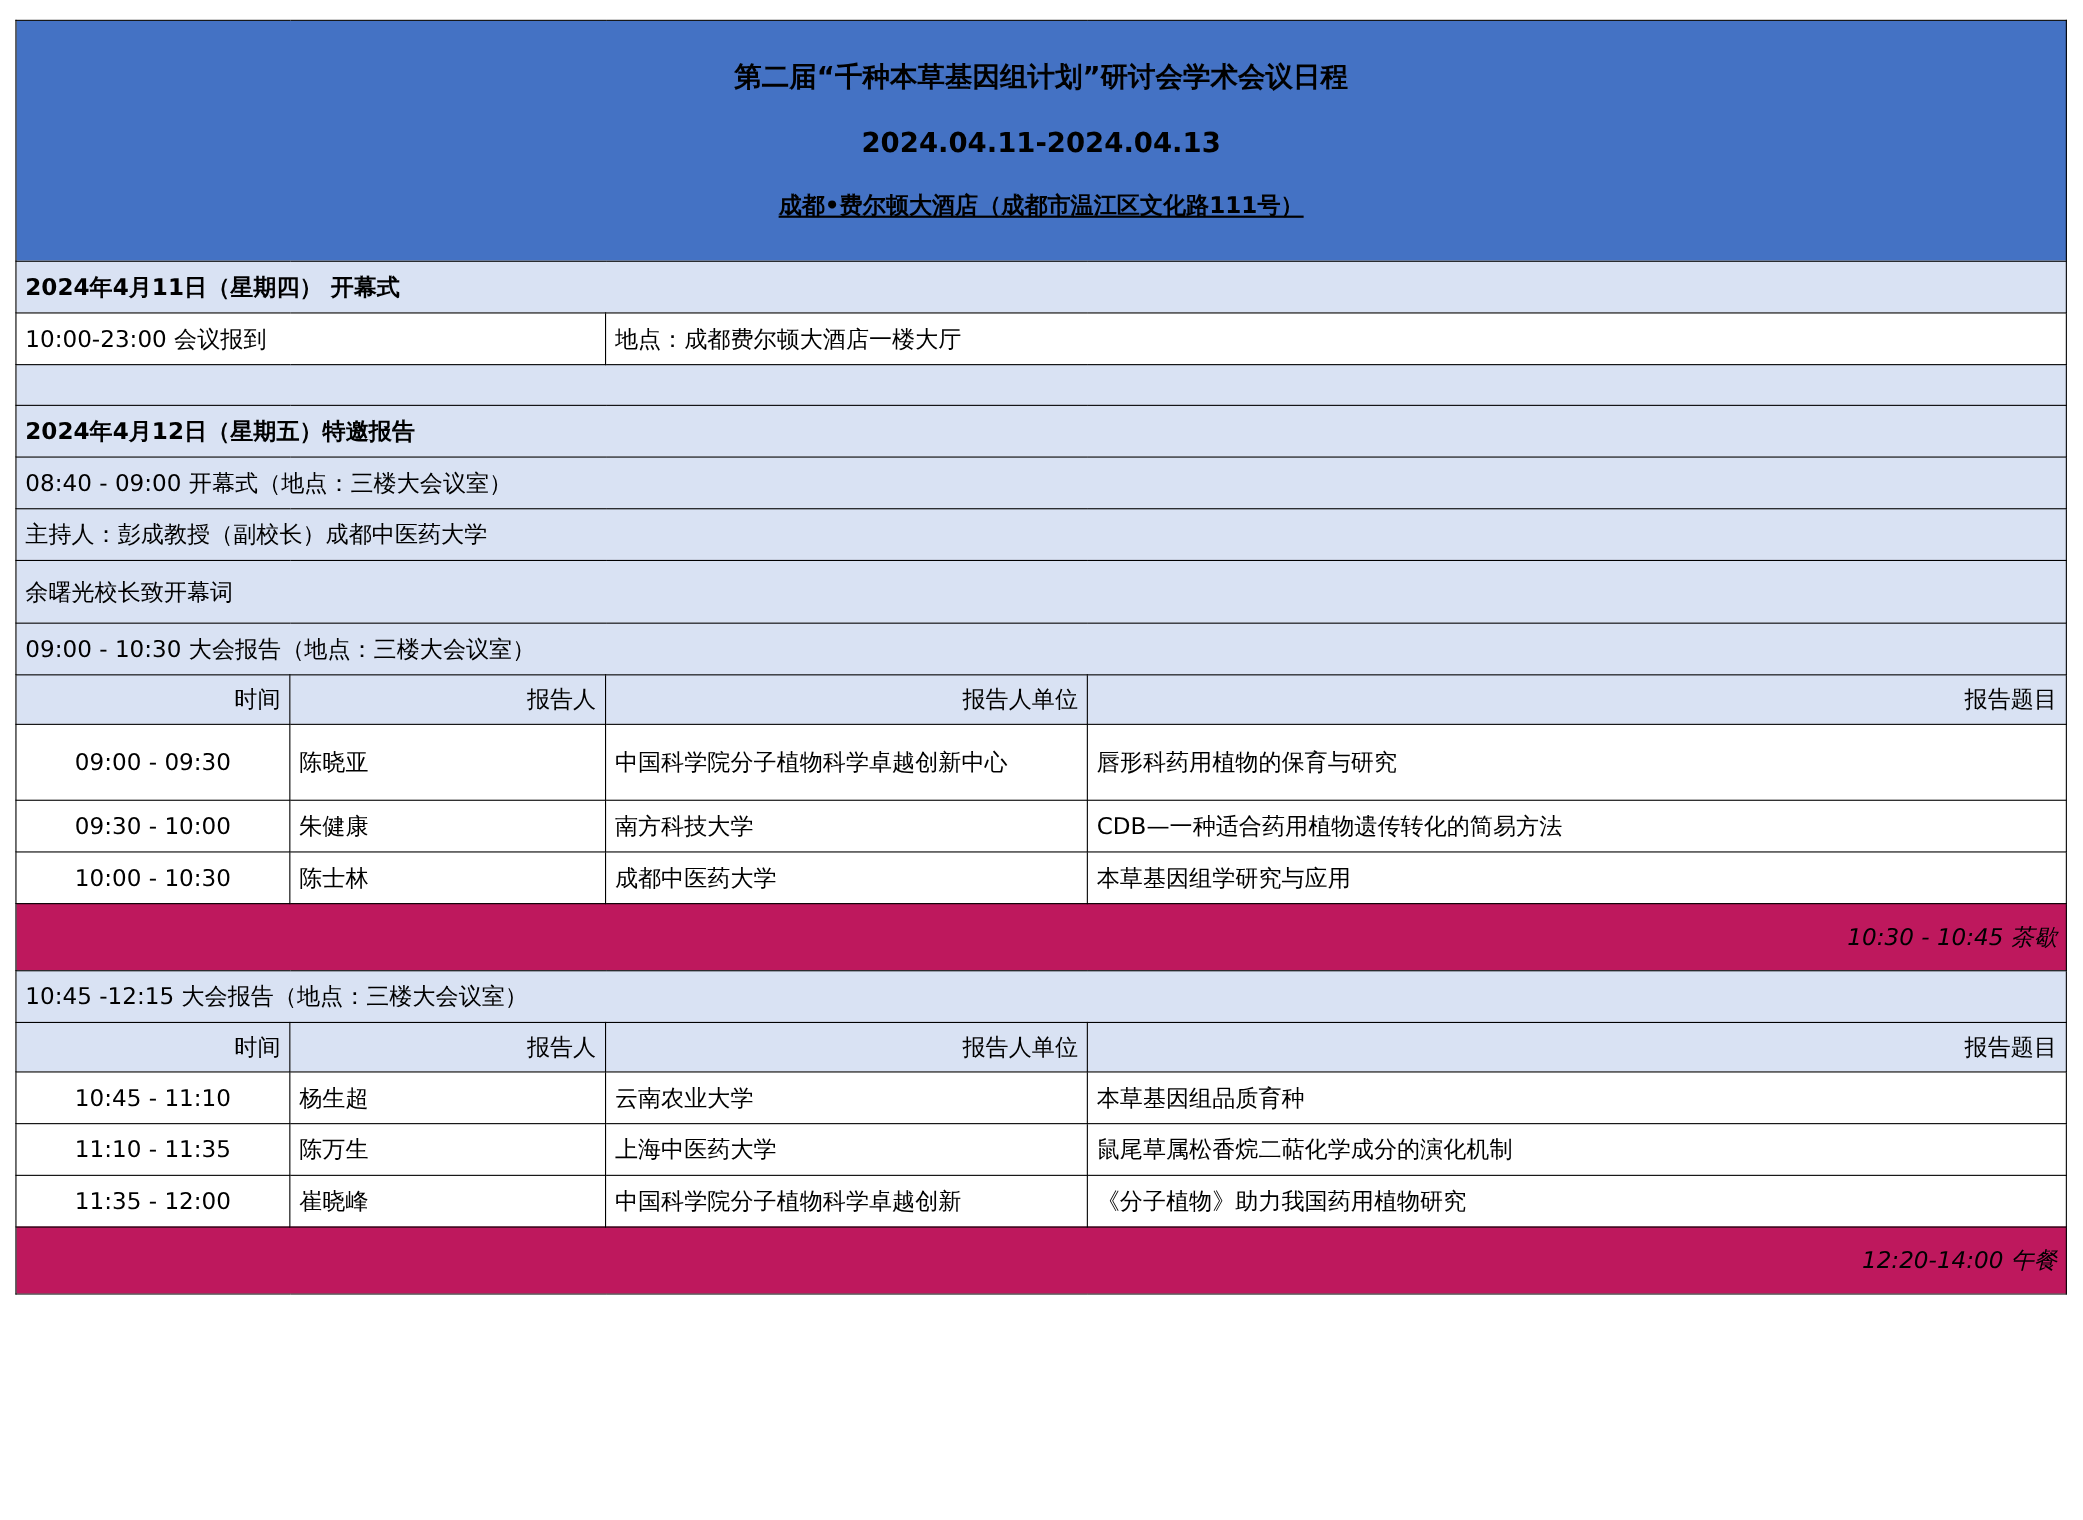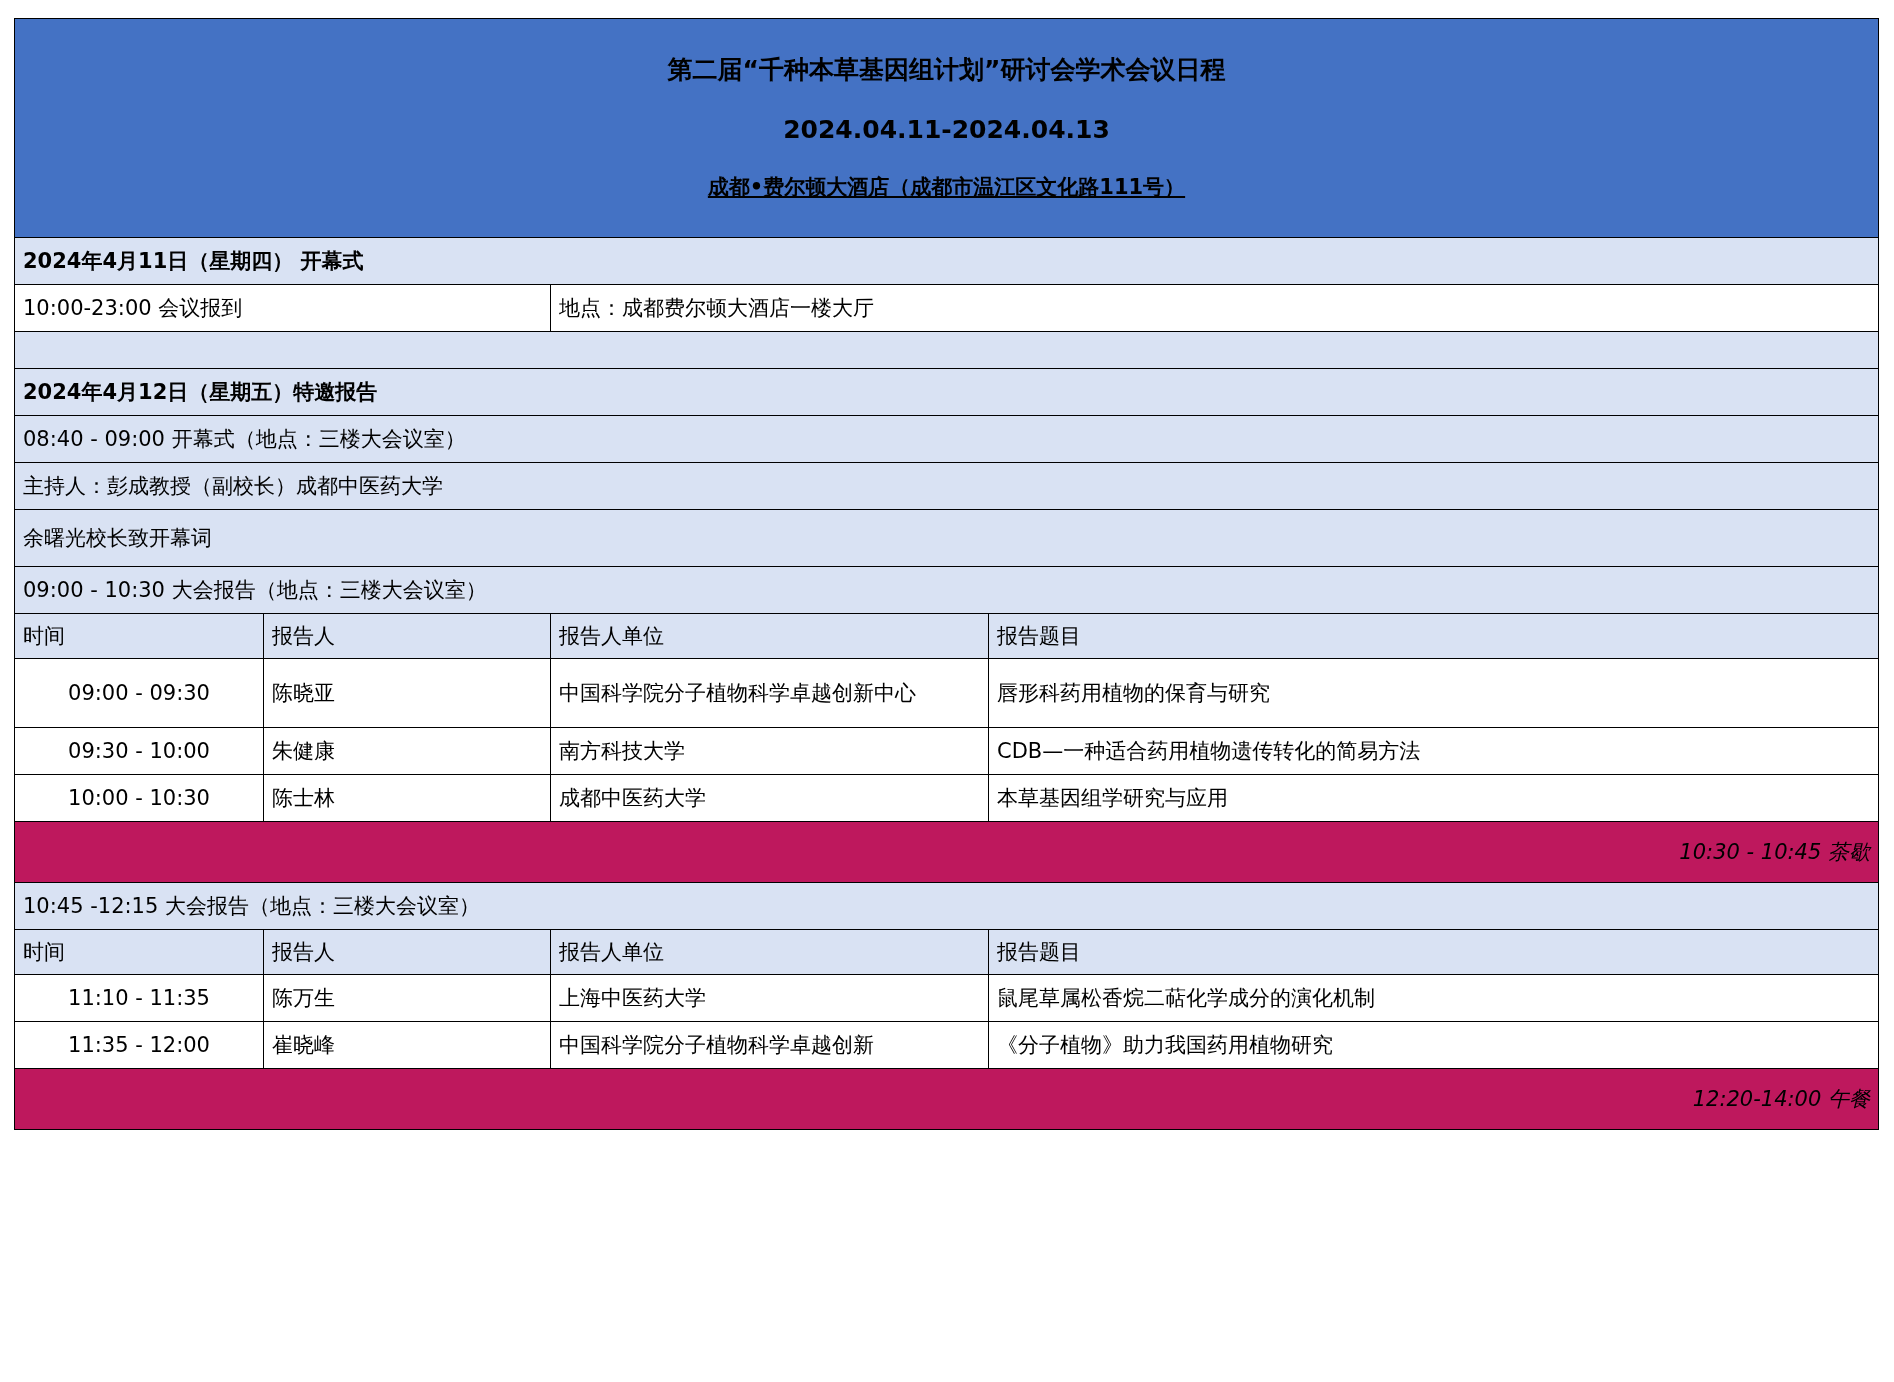--- a/index.html
+++ b/index.html
@@ -52,21 +52,21 @@
 
   .sect-head {
     background: #D9E2F3;
     text-align: left;
     font-weight: bold;
     height: 38px;
   }
   .lightrow { background: #D9E2F3; }
   .spacer { background: #D9E2F3; height: 28px; }
   .midrow { background: #be185d; text-align: right; height: 52px; font-style: italic; }
-  .colhead { background: #D9E2F3; text-align: left; height: 36px; }
+  .colhead { background: #D9E2F3; text-align: right; height: 36px; }
   .centered { text-align: center; margin-top: 48px; }
   .tall { height: 60px; }
   .row-h { height: 38px; }
   .nowrap-clip { white-space: nowrap; overflow: hidden; }
 </style>
 </head>
 <body>
 
 <div class="page">
   <table class="schedule">
@@ -146,20 +146,26 @@
       <tr>
         <td class="lightrow row-h" colspan="4">10:45 -12:15 大会报告（地点：三楼大会议室）</td>
       </tr>
       <tr>
         <td class="colhead">时间</td>
         <td class="colhead">报告人</td>
         <td class="colhead">报告人单位</td>
         <td class="colhead">报告题目</td>
       </tr>
       <tr>
+        <td class="centered row-h">10:45 - 11:10</td>
+        <td class="row-h">杨生超</td>
+        <td class="row-h">云南农业大学</td>
+        <td class="row-h">本草基因组品质育种</td>
+      </tr>
+      <tr>
         <td class="centered row-h">11:10 - 11:35</td>
         <td class="row-h">陈万生</td>
         <td class="row-h">上海中医药大学</td>
         <td class="row-h">鼠尾草属松香烷二萜化学成分的演化机制</td>
       </tr>
       <tr>
         <td class="centered row-h">11:35 - 12:00</td>
         <td class="row-h">崔晓峰</td>
         <td class="row-h nowrap-clip">中国科学院分子植物科学卓越创新</td>
         <td class="row-h">《分子植物》助力我国药用植物研究</td>

